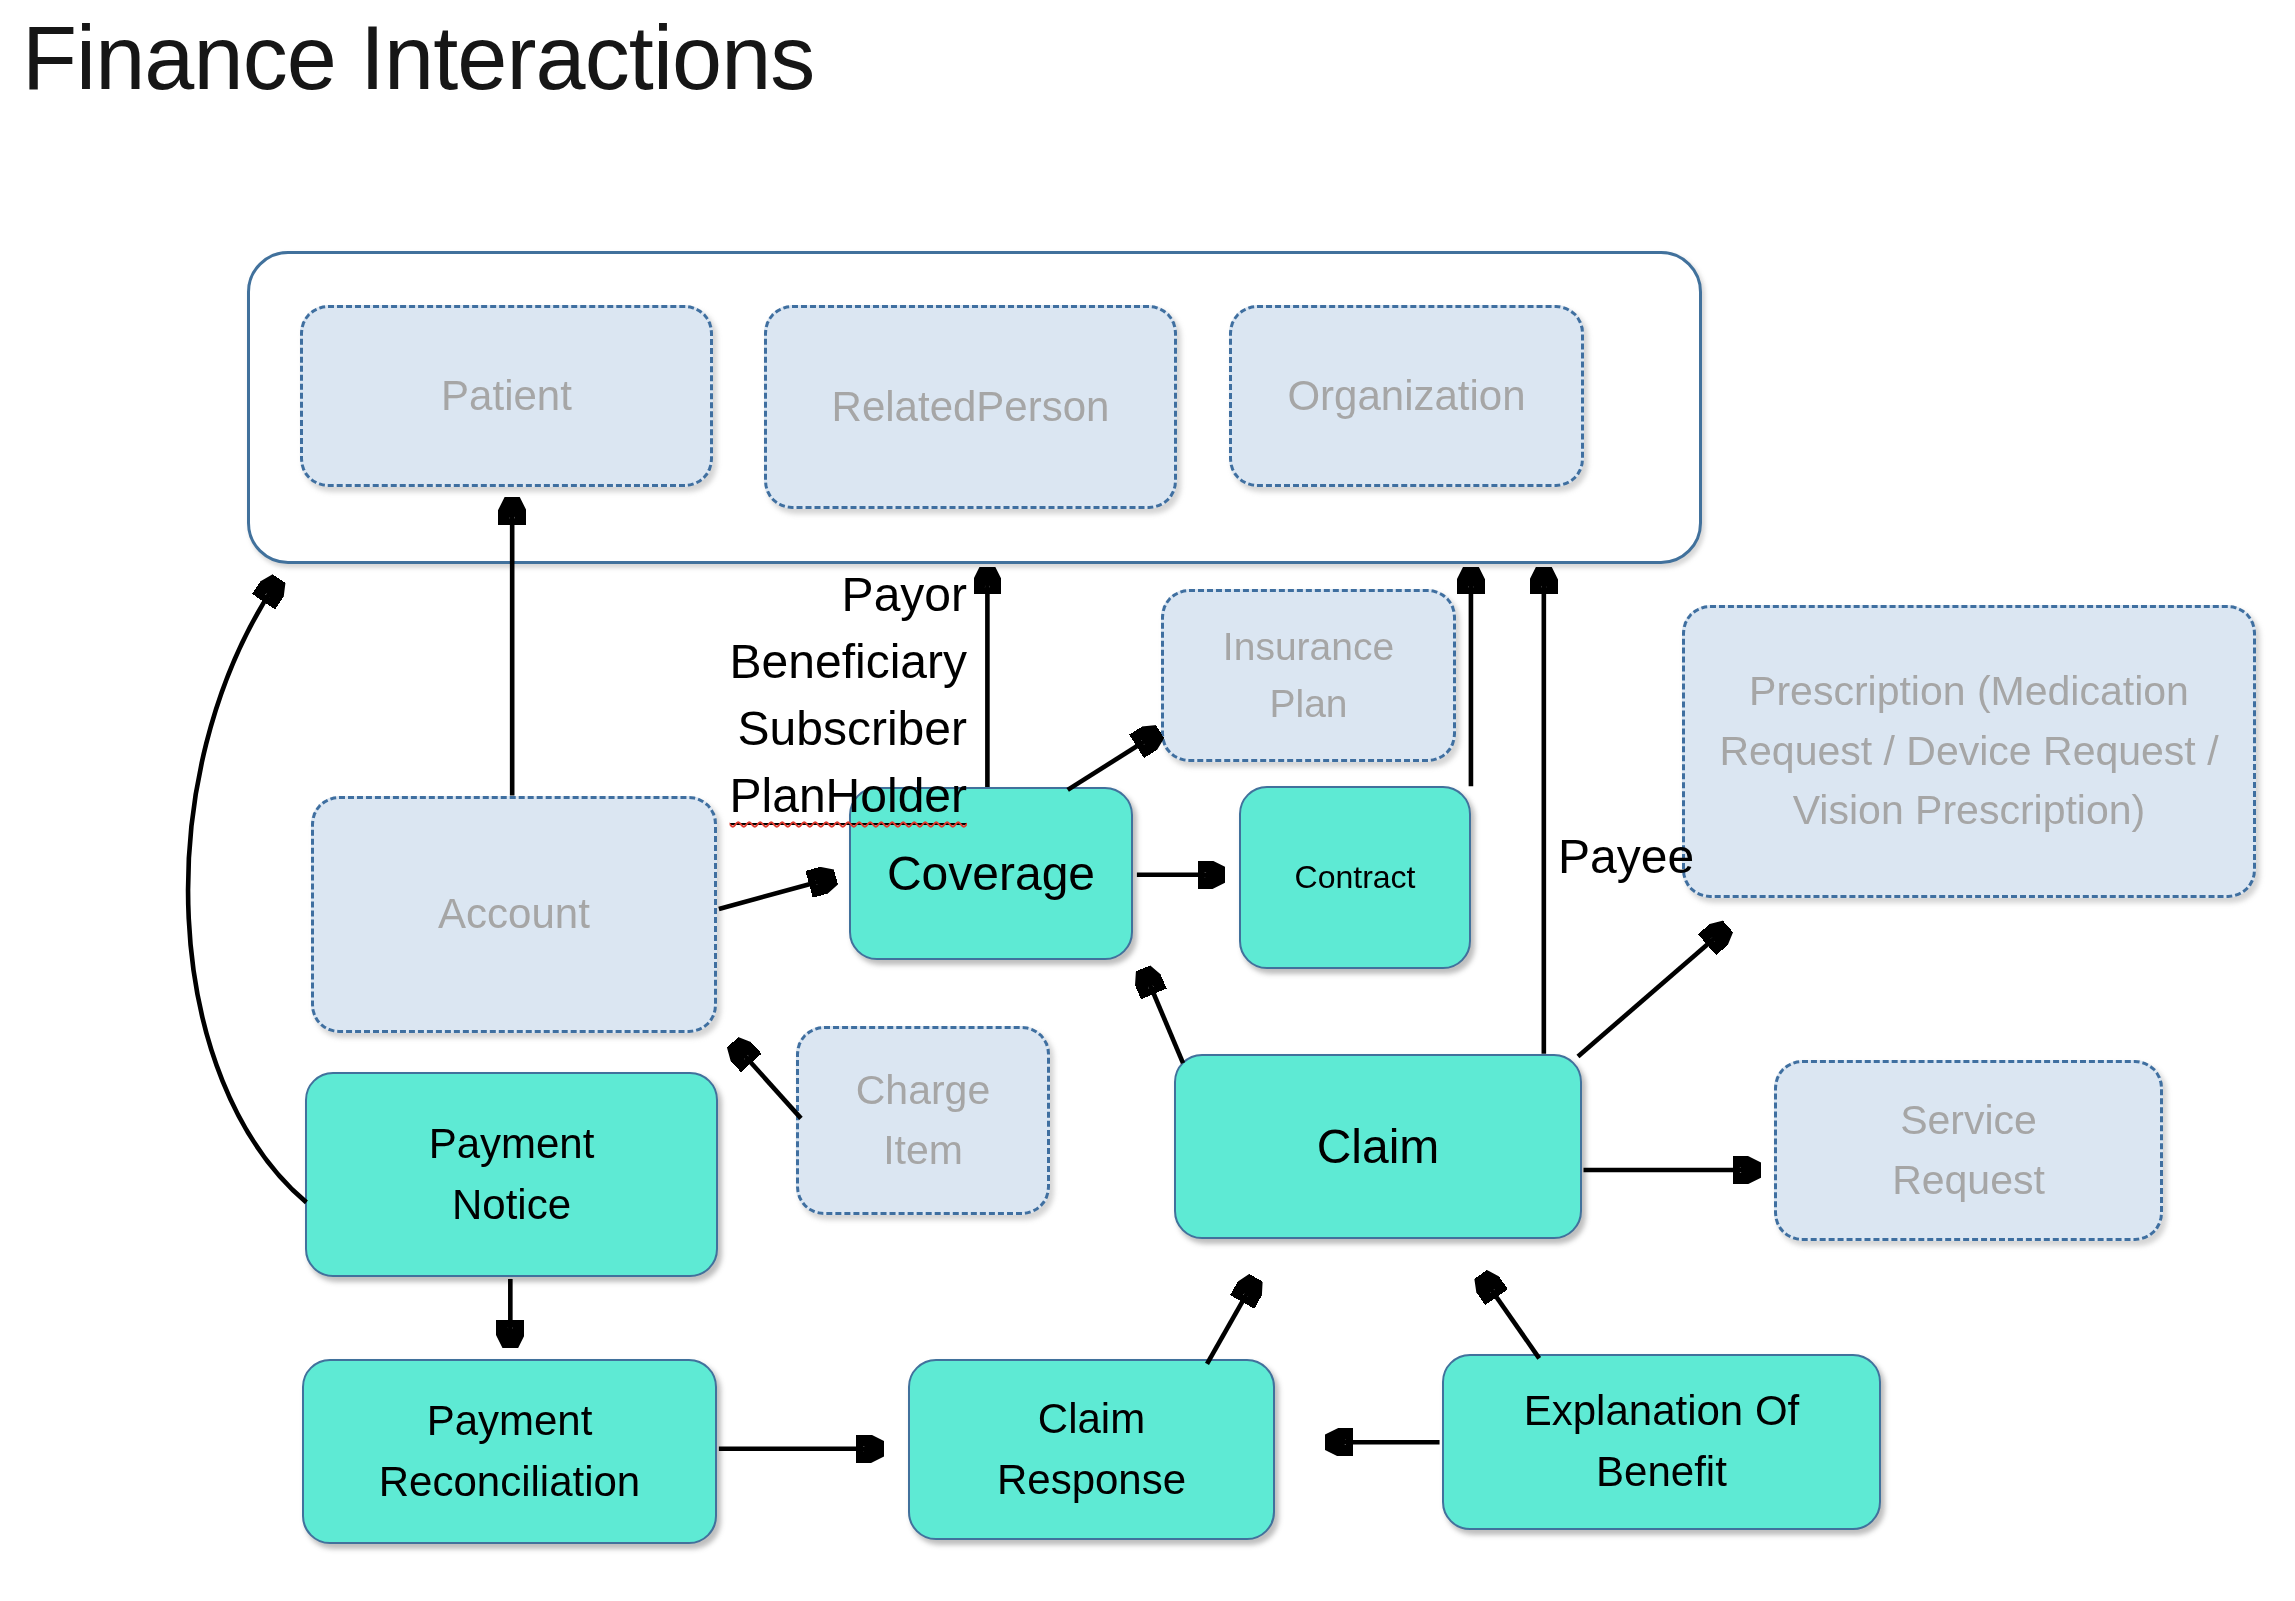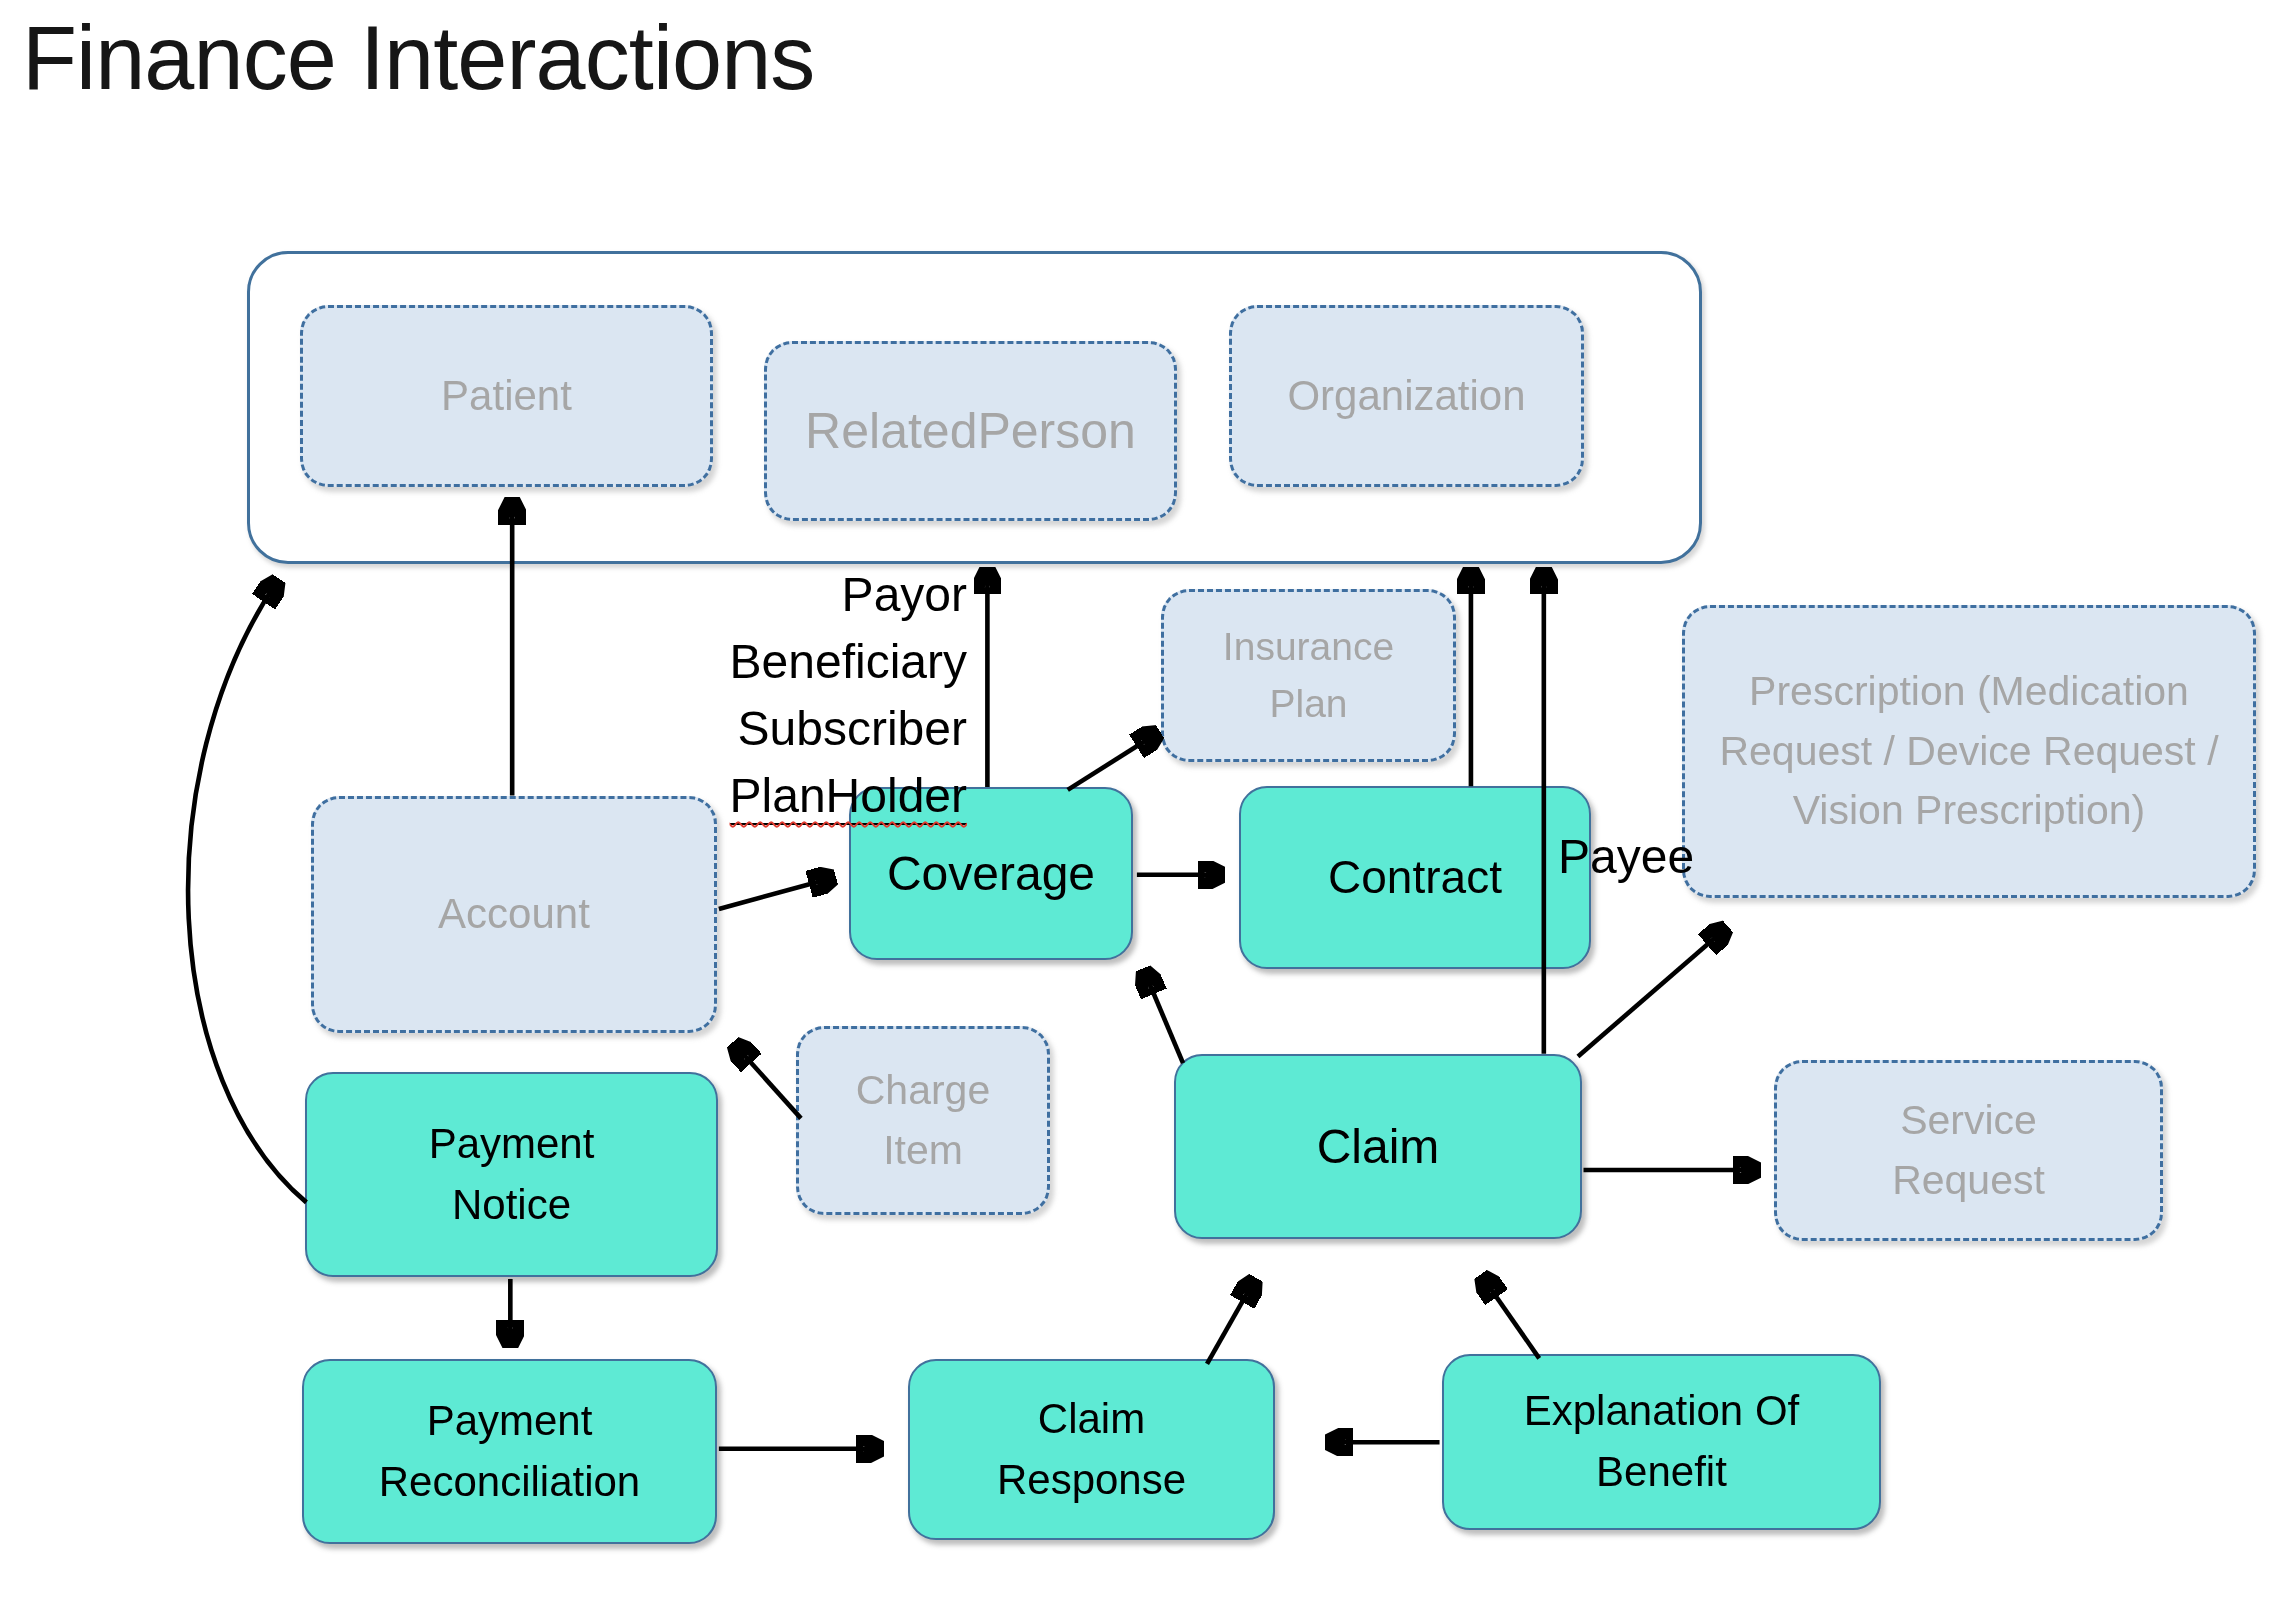--- a/index.html
+++ b/index.html
@@ -63,27 +63,27 @@
   }
   #arrow-layer{
     position:absolute;left:0;top:0;width:2295px;height:1601px;
     pointer-events:none;
   }
   #arrow-layer path, #arrow-layer line{
     stroke:#000000;stroke-width:5;fill:none;
   }
   
   #node-patient{left:300px;top:305px;width:413px;height:182px;font-size:42px;}
-  #node-related-person{left:764px;top:305px;width:413px;height:180px;font-size:50px;margin-top:36px;}
+  #node-related-person{left:764px;top:305px;width:413px;height:204px;font-size:42px;}
   #node-organization{left:1229px;top:305px;width:355px;height:182px;font-size:42px;}
   #node-insurance-plan{left:1161px;top:589px;width:295px;height:173px;font-size:39px;padding:0 28px;}
   #node-prescription{left:1682px;top:605px;width:574px;height:293px;font-size:41px;padding:0 24px;}
   #node-account{left:311px;top:796px;width:406px;height:237px;font-size:42px;}
   #node-coverage{left:849px;top:787px;width:284px;height:173px;font-size:48px;}
-  #node-contract{left:1239px;top:786px;width:352px;height:183px;font-size:46px;}
+  #node-contract{left:1239px;top:786px;width:232px;height:183px;font-size:32px;}
   #node-charge-item{left:796px;top:1026px;width:254px;height:189px;font-size:41px;padding:0 42px;}
   #node-claim{left:1174px;top:1054px;width:408px;height:185px;font-size:48px;}
   #node-service-request{left:1774px;top:1060px;width:389px;height:181px;font-size:41px;padding:0 83px;}
   #node-payment-notice{left:305px;top:1072px;width:413px;height:205px;font-size:42px;padding:0 92px;}
   #node-payment-reconciliation{left:302px;top:1359px;width:415px;height:185px;font-size:42px;padding:0 51px;}
   #node-claim-response{left:908px;top:1359px;width:367px;height:181px;font-size:42px;padding:0 102px;}
   #node-explanation-of-benefit{left:1442px;top:1354px;width:439px;height:176px;font-size:42px;padding:0 28px;}
 </style>
 </head>
 <body>

